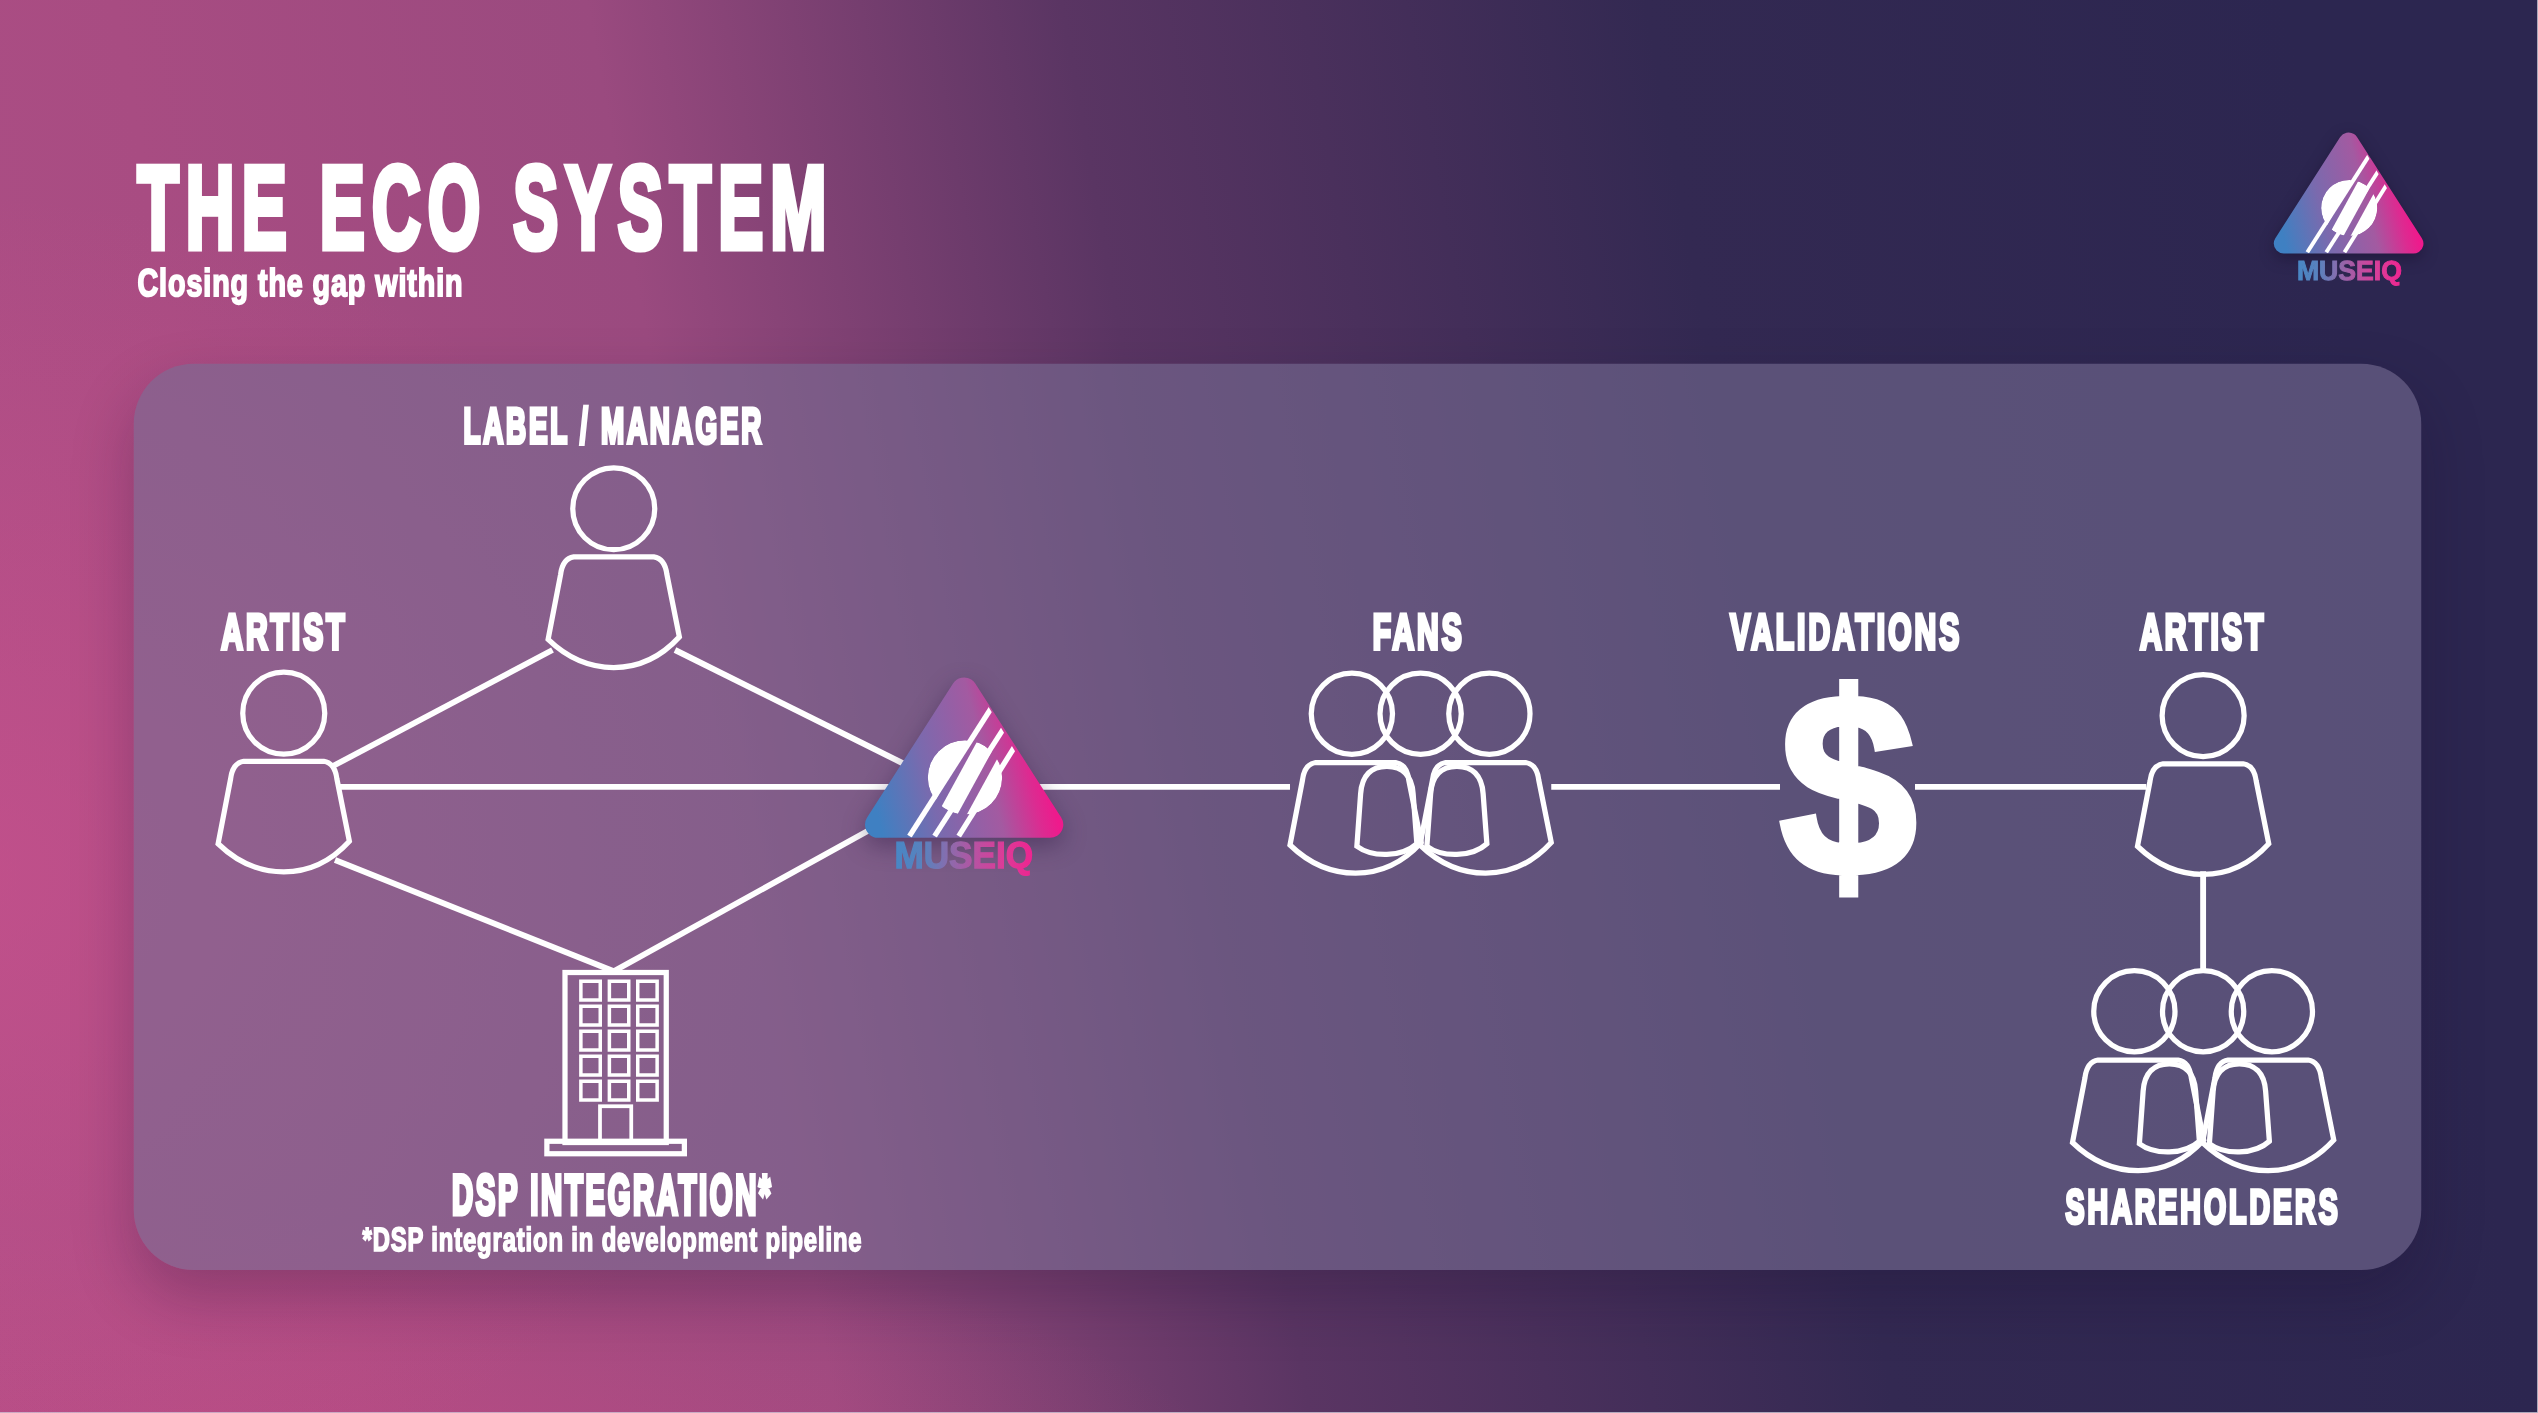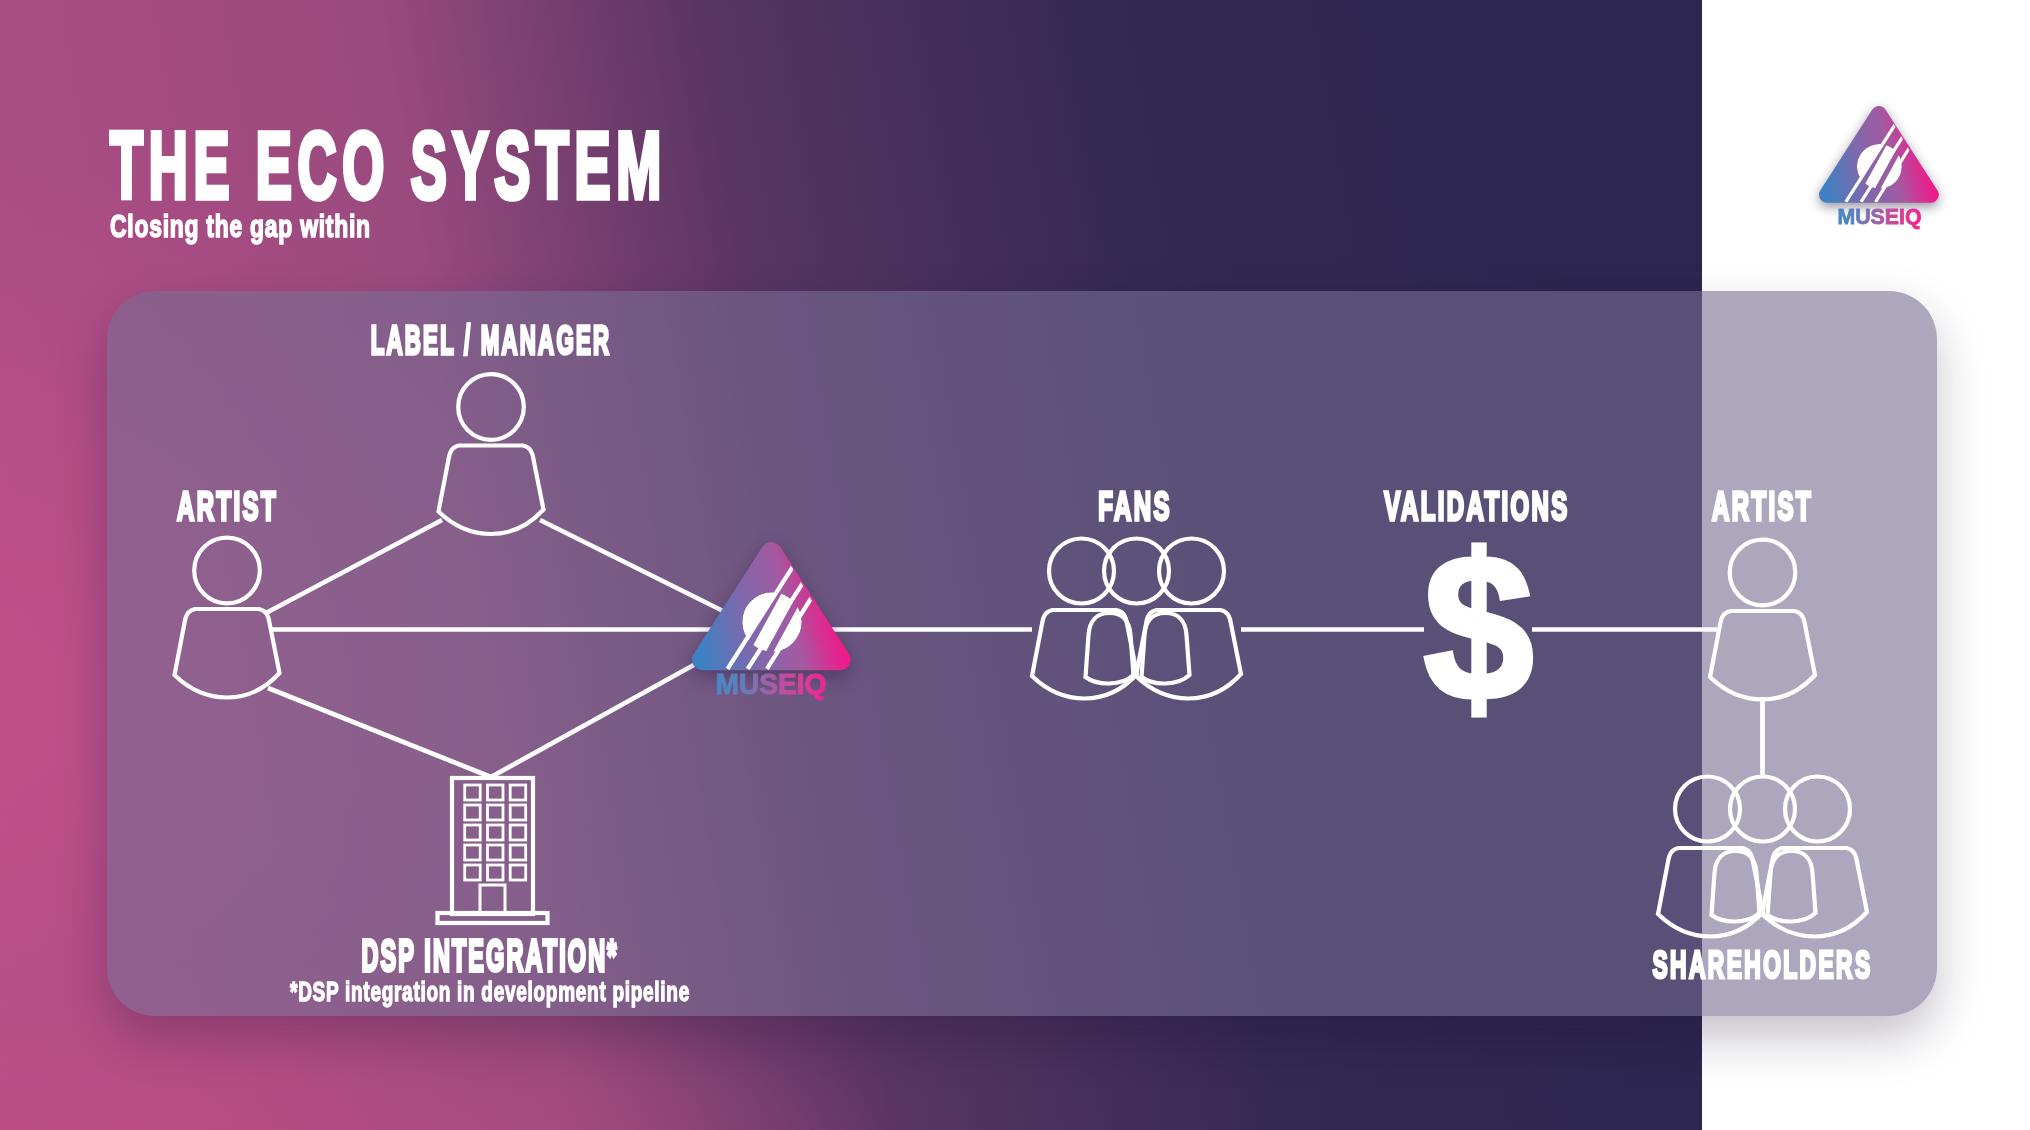--- a/index.html
+++ b/index.html
@@ -1,17 +1,17 @@
 <!DOCTYPE html>
 <html><head>
 <meta charset="utf-8">
 <style>
   html,body{margin:0;padding:0;}
   body{width:2030px;height:1130px;overflow:hidden;font-family:"Liberation Sans",sans-serif;}
-  .stage{position:relative;width:1702px;height:1130px;
+  .stage{position:relative;width:2030px;height:1130px;
     background:
       radial-gradient(950px 780px at -2% 62%, rgba(210,82,144,0.55), rgba(210,82,144,0) 70%),
       radial-gradient(1050px 420px at 14% 112%, rgba(212,76,136,0.5), rgba(212,76,136,0) 72%),
       linear-gradient(80deg, #ad4e85 0%, #a84c82 13%, #9a4a7f 30%, #5a3563 47%, #332952 68%, #2c2650 91%, #2c2650 100%);
   }
   .panel{position:absolute;left:107px;top:291px;width:1830px;height:725px;border-radius:48px;
     background:rgba(118,108,146,0.6);
     box-shadow:0 22px 48px rgba(22,12,42,0.25);}
   svg{position:absolute;left:0;top:0;}
 </style>

